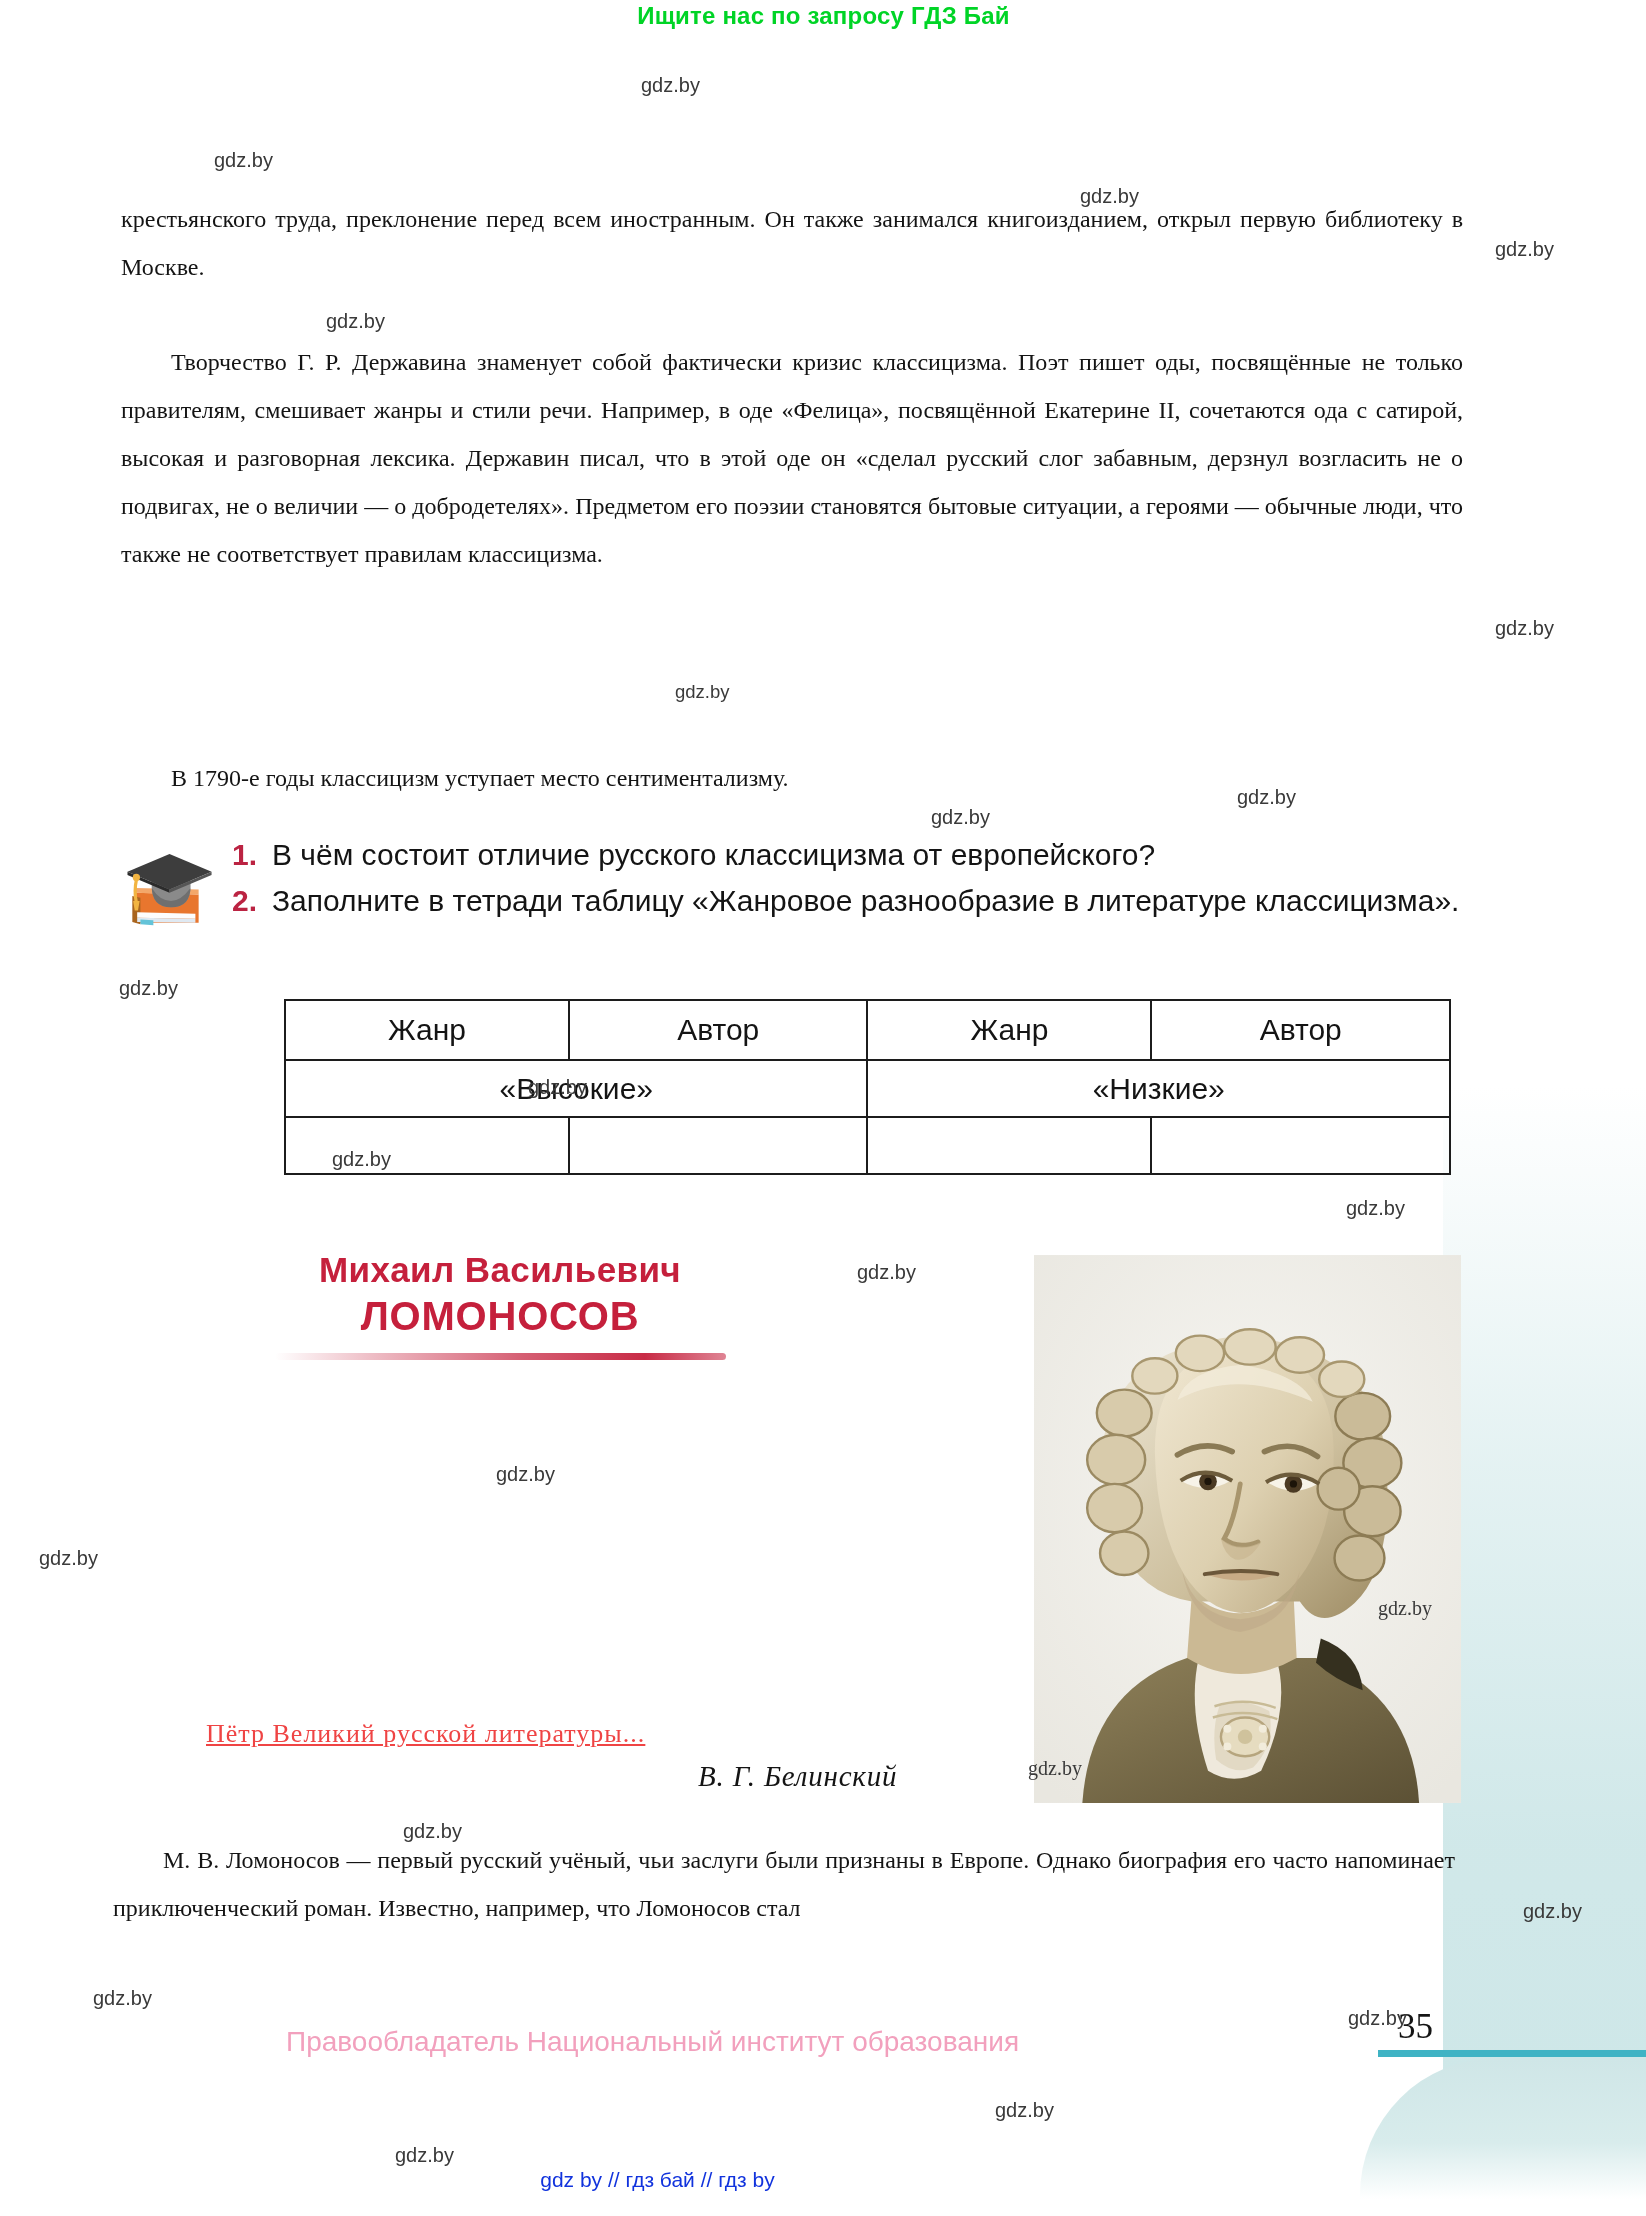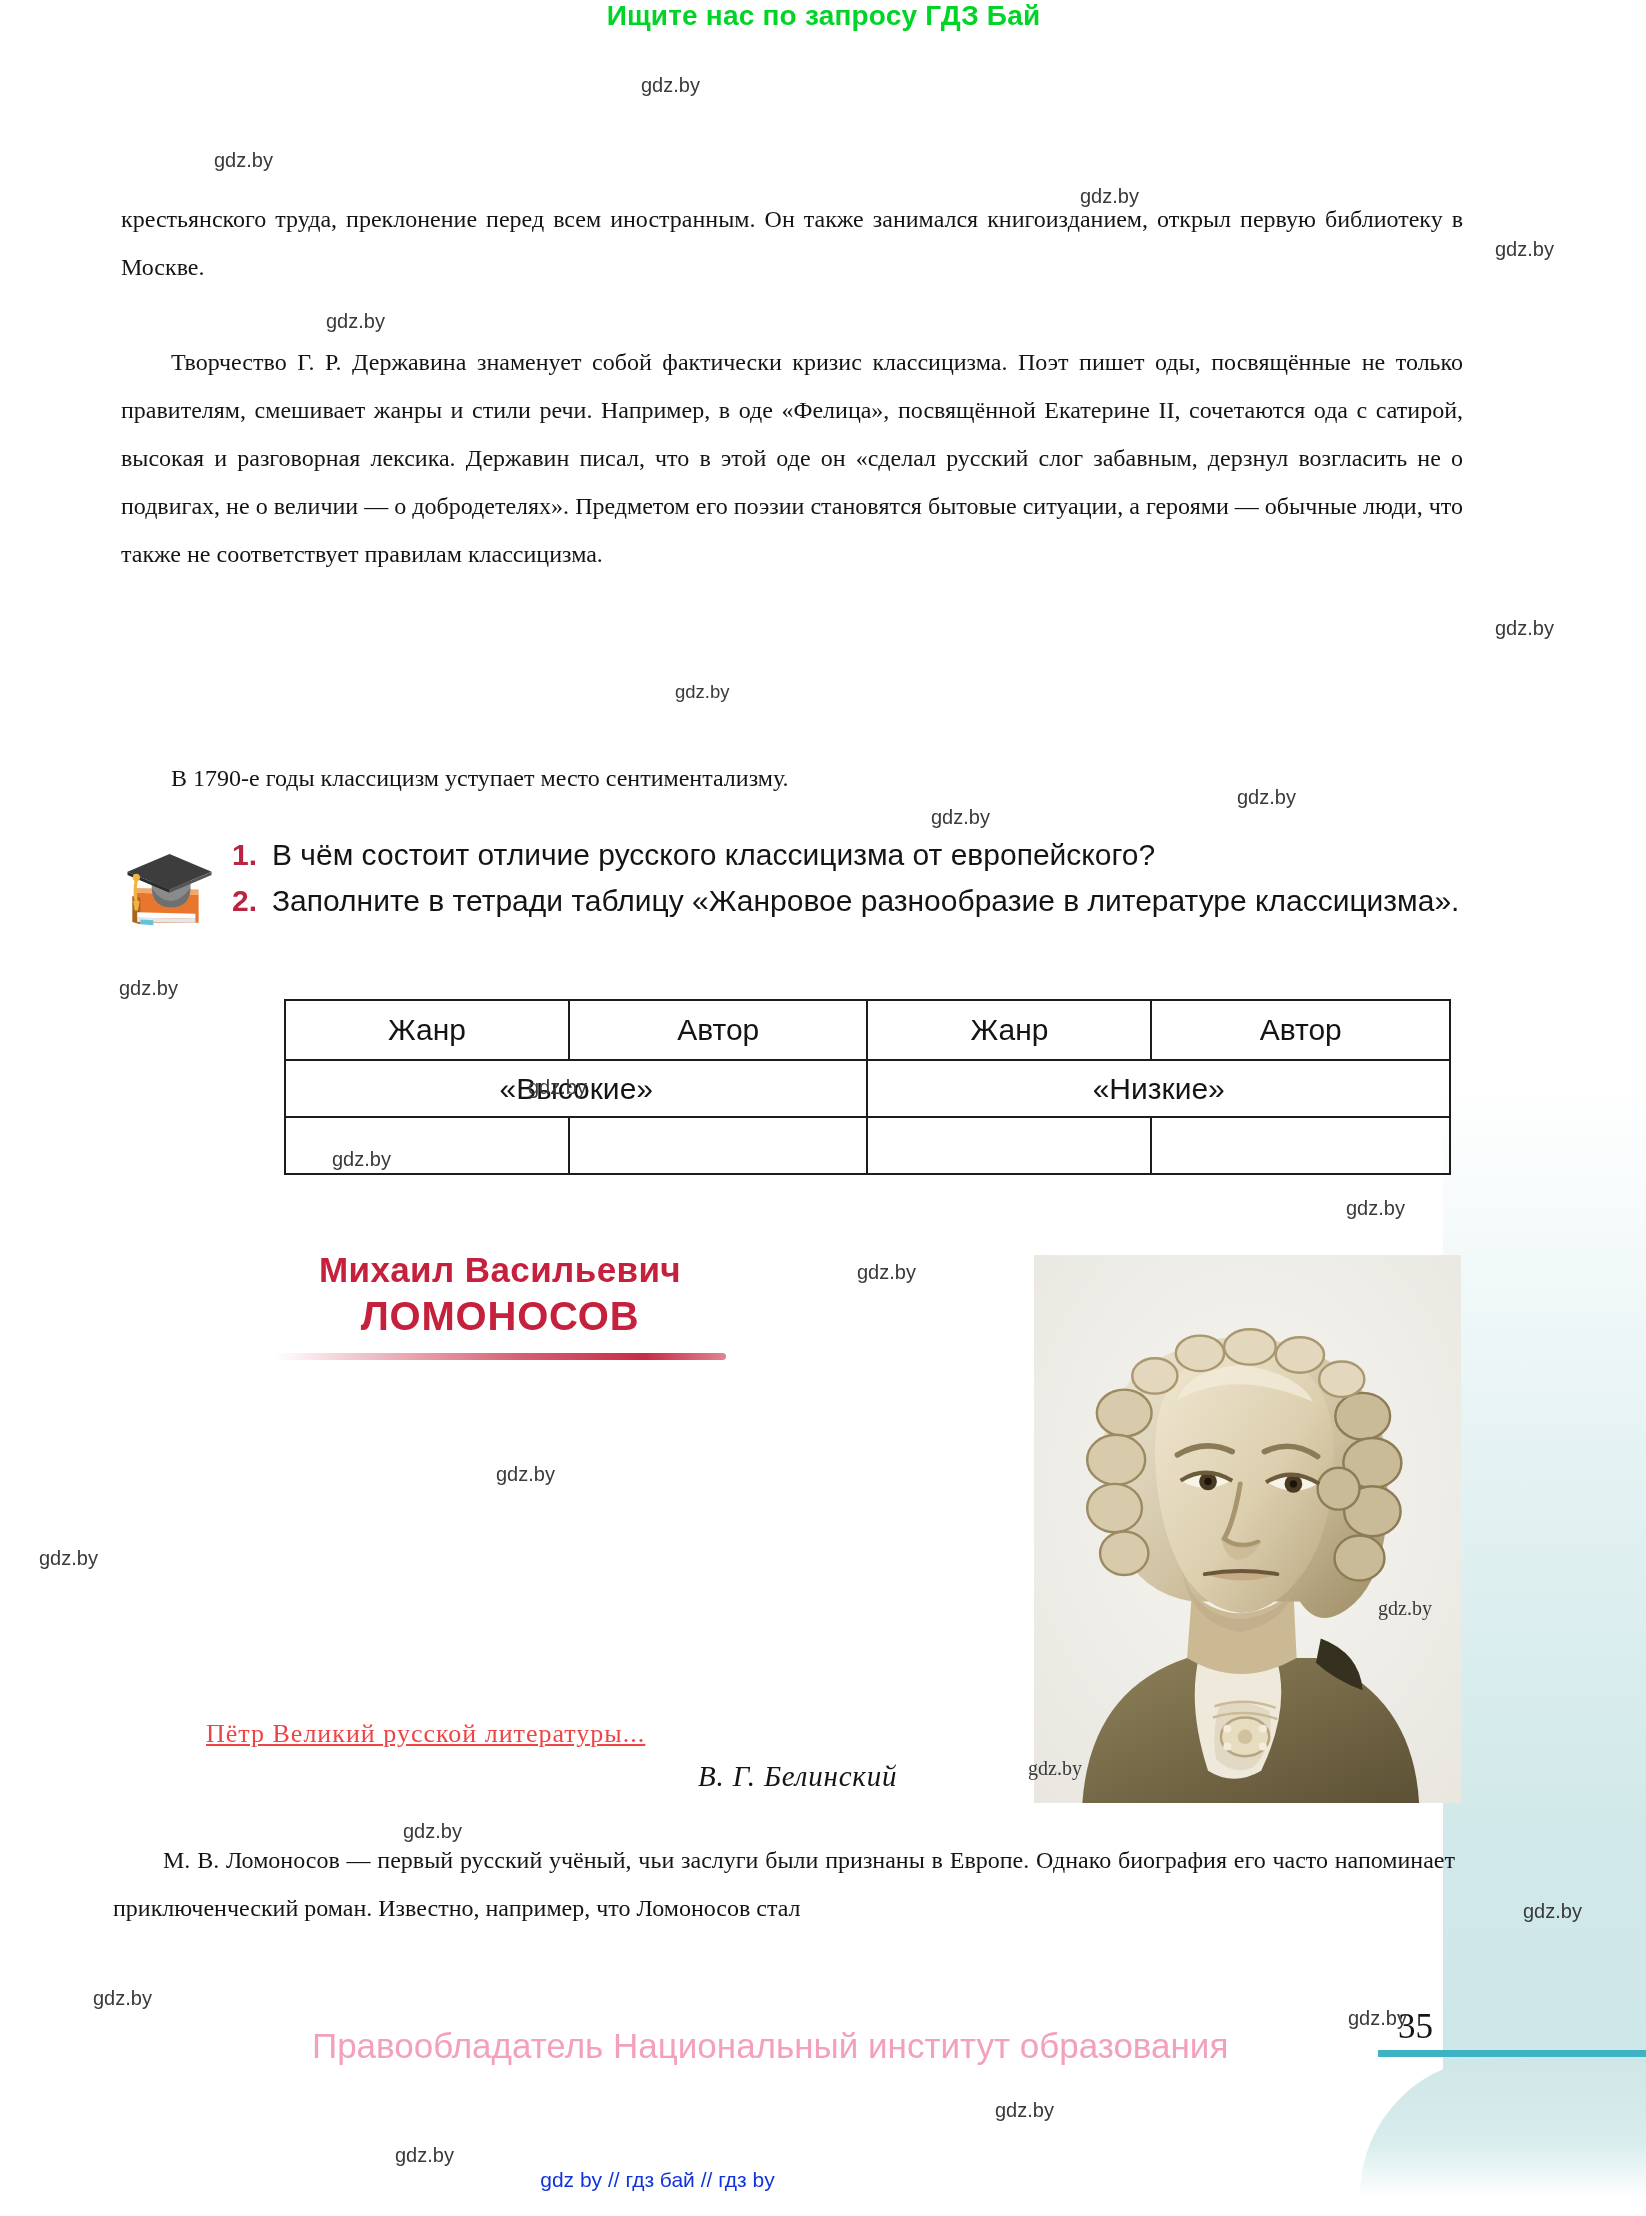--- a/index.html
+++ b/index.html
@@ -22,21 +22,21 @@
   
   .promo-bar {
     position: absolute;
     top: 0; left: 0;
     width: 1647px;
     height: 31px;
     text-align: center;
   }
   .promo-text {
     font-family: "Liberation Sans", "DejaVu Sans", sans-serif;
-    font-size: 28px;
+    font-size: 24px;
     font-weight: bold;
     color: #00d426;
     line-height: 31px;
     letter-spacing: 0.2px;
     margin-top: 13px;
   }
 
   
   .wm {
     position: absolute;
@@ -237,25 +237,24 @@
     color: #141414;
     z-index: 3;
   }
 
   
   .rights {
     position: absolute;
     left: 286px;
     top: 2026px;
     font-family: "Liberation Sans", "DejaVu Sans", sans-serif;
-    font-size: 35px;
+    font-size: 28px;
     color: #f2a0bd;
     white-space: nowrap;
     z-index: 4;
-    margin-left: 26px;
   }
 
   
   .footer-links {
     position: absolute;
     left: 0;
     top: 2168px;
     width: 1315px;
     text-align: center;
     font-family: "Liberation Sans", "DejaVu Sans", sans-serif;

